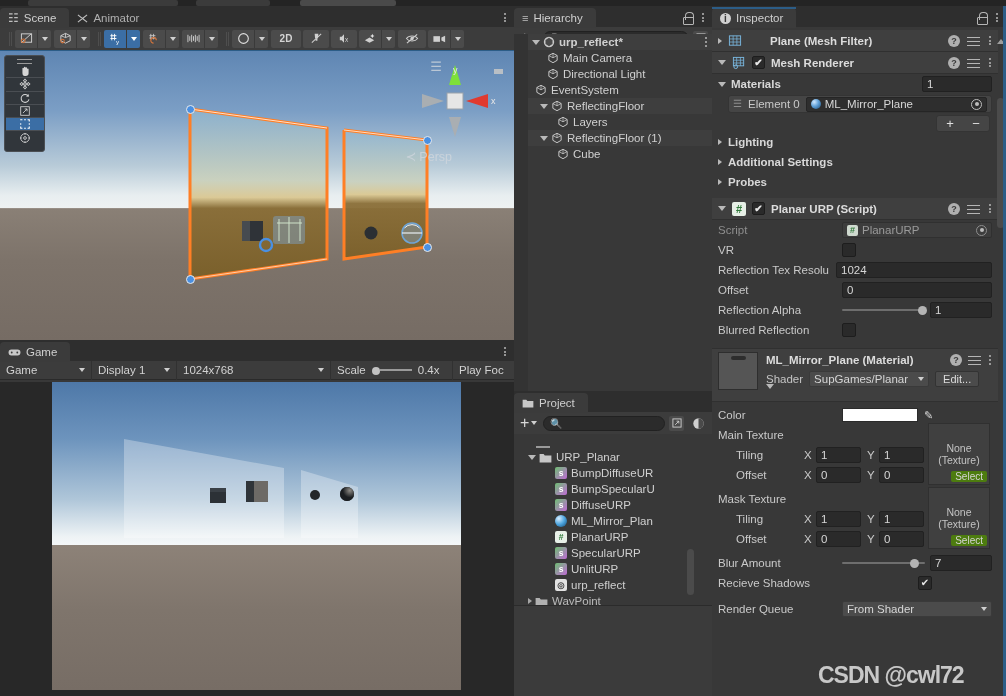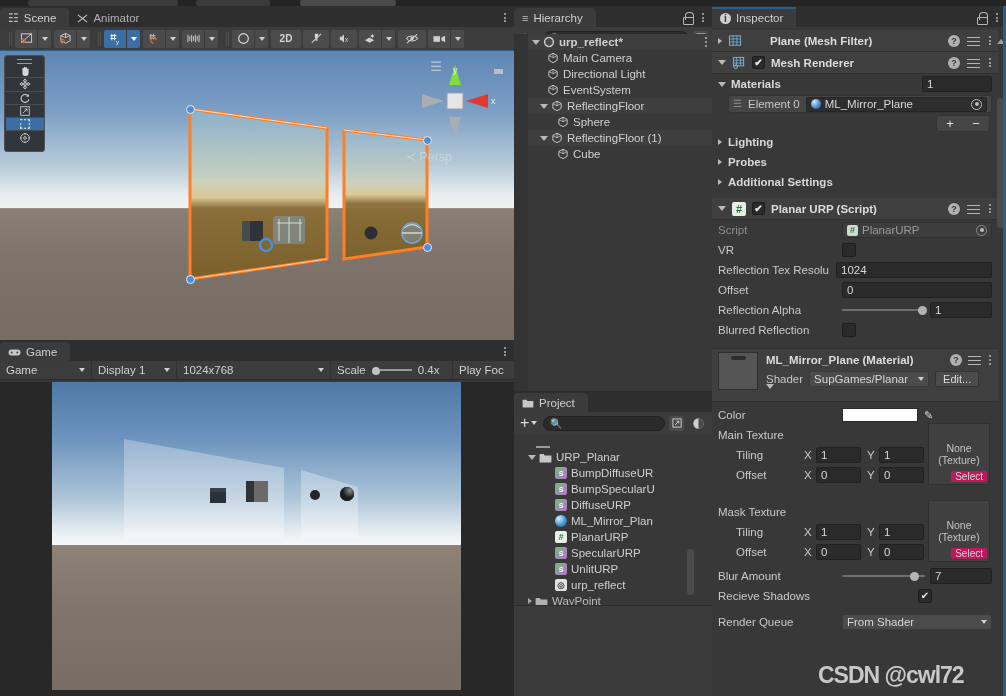--- a/index.html
+++ b/index.html
@@ -179,21 +179,21 @@
   .slider { flex:1; height:16px; display:flex; align-items:center; margin-right:5px;}
   .strack{flex:1;height:2px;background:#6e6e6e;border-radius:1px;position:relative;}
   .sknob{width:9px;height:9px;border-radius:50%;background:#b4b4b4;position:absolute;top:-3.5px;}
   .num { width:62px; height:16px; background:#2a2a2a;border:1px solid #212121;border-radius:2px;
          display:flex;align-items:center;padding:0 4px;color:#d6d6d6;font-size:11.5px;}
   .btn-sm{height:16px;background:#4b4b4b;border:1px solid #333;border-radius:2px;
           display:flex;align-items:center;justify-content:center;padding:0 7px;color:#dcdcdc;font-size:11px;}
   .texslot{ width:62px; height:62px; background:#404040; border:1px solid #303030;
     display:flex; flex-direction:column; align-items:center; justify-content:center;
     color:#c3c3c3; font-size:10.5px; position:relative;}
-  .texslot .sel{position:absolute;right:2px;bottom:2px;background:#be185d;border-radius:2px;
+  .texslot .sel{position:absolute;right:2px;bottom:2px;background:#4d7c0f;border-radius:2px;
     padding:0px 4px;font-size:10px;color:#d4d4d4;}
   .xy{display:flex;align-items:center;gap:3px;}
   .xy .lab{width:9px;color:#c9c9c9;}
   .xy .num{width:45px;}
   .scrollbar { position:absolute; width:7px; background:#4b4b4b; border-radius:4px;}
   .watermark{ position:absolute; color:#e8e8e8; opacity:.82; font-size:23px;
     font-family:"Liberation Sans",sans-serif; letter-spacing:-1px; white-space:nowrap;font-weight:bold;}
 </style>
 </head>
 <body>
@@ -582,41 +582,41 @@
         </svg>
         <span>Main Camera</span>
       </div>
       <div class="trow" style="padding-left:33px">
         <svg class="cube-ico" width="12" height="12" viewBox="0 0 13 13" style="margin-right:4px;">
           <path d="M6.5 1.4 L11 3.8 L11 9 L6.5 11.6 L2 9 L2 3.8 Z" fill="none" stroke="#cfcfcf" stroke-width="1"></path>
             <path d="M6.5 1.4 L6.5 6.3 L11 3.8 M6.5 6.3 L2 3.8" stroke="#cfcfcf" stroke-width=".8" fill="none"></path>
         </svg>
         <span>Directional Light</span>
       </div>
-      <div class="trow" style="padding-left:33px">
+      <div class="trow" style="padding-left:21px">
         <svg class="cube-ico" width="12" height="12" viewBox="0 0 13 13" style="margin-right:4px;">
           <path d="M6.5 1.4 L11 3.8 L11 9 L6.5 11.6 L2 9 L2 3.8 Z" fill="none" stroke="#cfcfcf" stroke-width="1"></path>
             <path d="M6.5 1.4 L6.5 6.3 L11 3.8 M6.5 6.3 L2 3.8" stroke="#cfcfcf" stroke-width=".8" fill="none"></path>
         </svg>
         <span>EventSystem</span>
       </div>
       <div class="trow alt" style="padding-left:26px">
         <span class="tw open"></span>
         <svg class="cube-ico" width="12" height="12" viewBox="0 0 13 13" style="margin-right:4px;">
           <path d="M6.5 1.4 L11 3.8 L11 9 L6.5 11.6 L2 9 L2 3.8 Z" fill="none" stroke="#cfcfcf" stroke-width="1"></path>
             <path d="M6.5 1.4 L6.5 6.3 L11 3.8 M6.5 6.3 L2 3.8" stroke="#cfcfcf" stroke-width=".8" fill="none"></path>
         </svg>
         <span>ReflectingFloor</span>
       </div>
       <div class="trow" style="padding-left:43px">
         <svg class="cube-ico" width="12" height="12" viewBox="0 0 13 13" style="margin-right:4px;">
           <path d="M6.5 1.4 L11 3.8 L11 9 L6.5 11.6 L2 9 L2 3.8 Z" fill="none" stroke="#cfcfcf" stroke-width="1"></path>
             <path d="M6.5 1.4 L6.5 6.3 L11 3.8 M6.5 6.3 L2 3.8" stroke="#cfcfcf" stroke-width=".8" fill="none"></path>
         </svg>
-        <span>Sphere</span>
+        <span>Layers</span>
       </div>
       <div class="trow alt" style="padding-left:26px">
         <span class="tw open"></span>
         <svg class="cube-ico" width="12" height="12" viewBox="0 0 13 13" style="margin-right:4px;">
           <path d="M6.5 1.4 L11 3.8 L11 9 L6.5 11.6 L2 9 L2 3.8 Z" fill="none" stroke="#cfcfcf" stroke-width="1"></path>
             <path d="M6.5 1.4 L6.5 6.3 L11 3.8 M6.5 6.3 L2 3.8" stroke="#cfcfcf" stroke-width=".8" fill="none"></path>
         </svg>
         <span>ReflectingFloor (1)</span>
       </div>
       <div class="trow" style="padding-left:43px">
@@ -807,25 +807,25 @@
           <span style="width:26px;height:15px;display:flex;align-items:center;justify-content:center;color:#e0e0e0;font-size:13px;">−</span>
         </div>
       </div>
 
       <div class="frow">
         <span class="twist" style="margin-right:6px"></span>
         <span style="font-weight:bold;color:#d8d8d8">Lighting</span>
       </div>
       <div class="frow">
         <span class="twist" style="margin-right:6px"></span>
-        <span style="font-weight:bold;color:#d8d8d8">Probes</span>
+        <span style="font-weight:bold;color:#d8d8d8">Additional Settings</span>
       </div>
       <div class="frow">
         <span class="twist" style="margin-right:6px"></span>
-        <span style="font-weight:bold;color:#d8d8d8">Additional Settings</span>
+        <span style="font-weight:bold;color:#d8d8d8">Probes</span>
       </div>
 
       <div style="height:6px"></div>
 
       <div class="comp-hdr">
         <span class="twist open"></span>
         <span style="width:14px;height:14px;background:#e6efe6;color:#2f7a3a;border-radius:2px;display:inline-flex;align-items:center;justify-content:center;font-size:11px;font-weight:bold;">#</span>
         <span class="cb on"></span>
         <span>Planar URP (Script)</span>
         <span class="right">
@@ -950,21 +950,21 @@
             <span class="num">0</span>
             </span>
         </div>
         <div class="texslot" style="position:absolute;right:8px;top:-2px">
           <span>None</span>
           <span>(Texture)</span>
           <span class="sel">Select</span>
         </div>
       </div>
 
-      <div style="position:relative;margin-top:17px">
+      <div style="position:relative;margin-top:4px">
         <div class="frow">
           <span class="flabel">Mask Texture</span>
         </div>
         <div class="frow" style="padding-left:24px">
           <span style="width:68px">Tiling</span>
           <span class="xy">
               <span class="lab">X</span>
             <span class="num">1</span>
             </span>
           <span class="xy" style="margin-left:6px">

